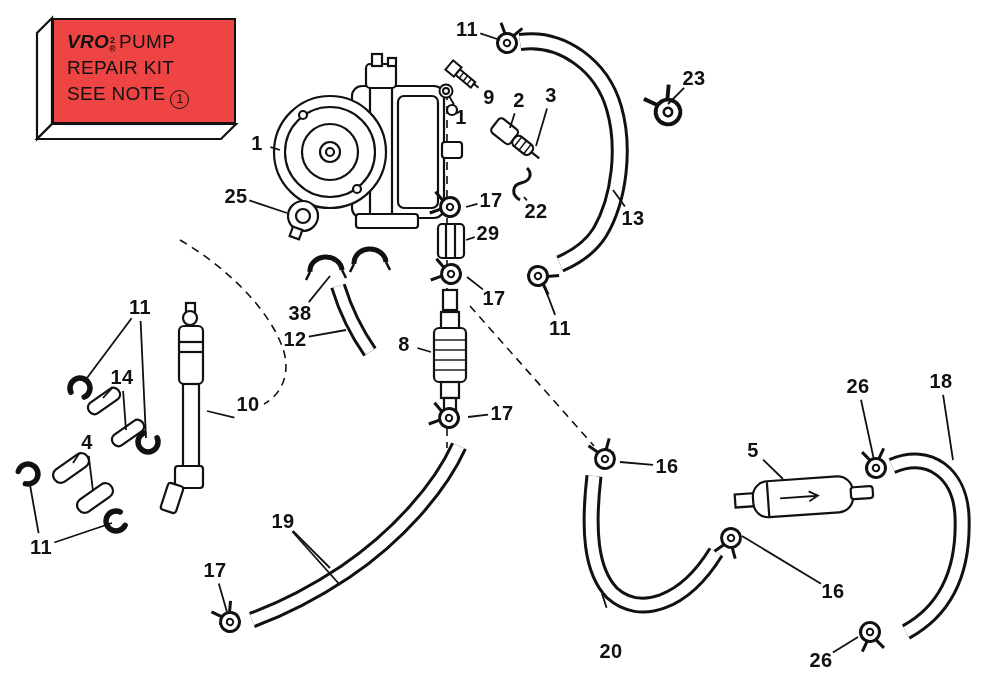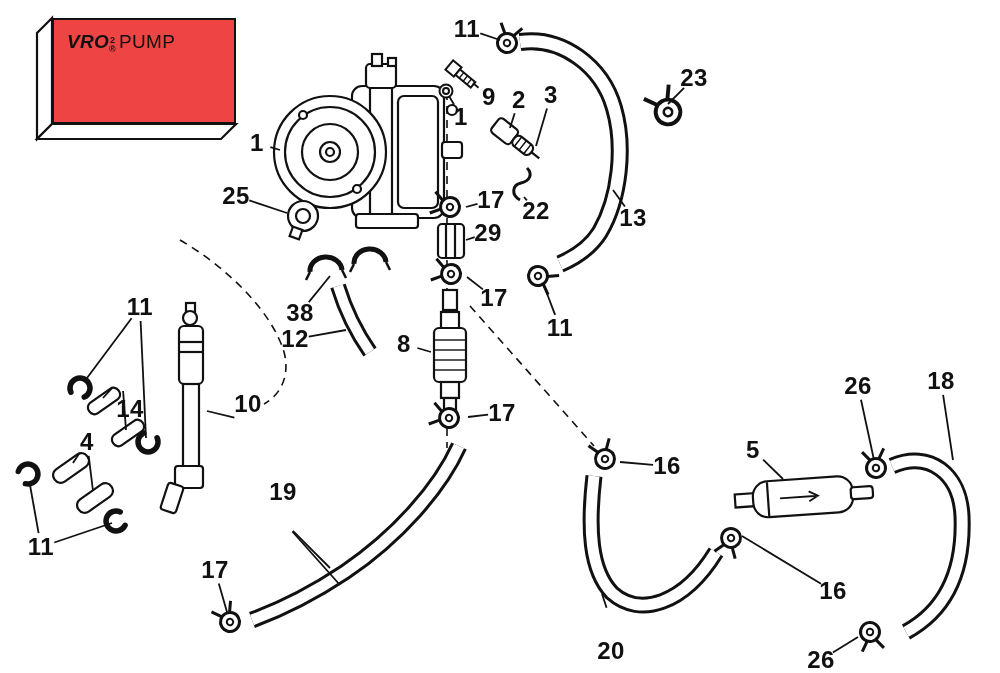--- a/index.html
+++ b/index.html
@@ -6,21 +6,21 @@
   .stage{
     position:relative;width:1000px;height:673px;background:#ffffff;
     font-family:"Liberation Sans",sans-serif;color:#111;overflow:hidden;
   }
   .layer{position:absolute;left:0;top:0;}
   #leader-svg{pointer-events:none;}
   #leader-svg line{stroke:#111;stroke-width:1.8;}
   #callout-layer{position:absolute;left:0;top:0;width:100%;height:100%;pointer-events:none;}
   .callout{
     position:absolute;transform:translate(-50%,-50%);
-    font-weight:700;font-size:24px;letter-spacing:.5px;color:#111;
+    font-weight:700;font-size:20px;letter-spacing:.5px;color:#111;
     white-space:nowrap;
   }
   .note-box{
     position:absolute;left:52px;top:18px;width:184px;height:106px;
     box-sizing:border-box;border:2.5px solid #111;background:#ef4444;
     padding:9px 0 0 13px;font-size:19px;line-height:1.38;letter-spacing:.3px;
   }
   .nb-brand{font-weight:700;font-style:italic;}
   .nb-stack{
     display:inline-flex;flex-direction:column;align-items:center;
@@ -253,38 +253,42 @@
       <div class="callout" style="left: 491px; top: 200px;">17</div>
       <div class="callout" style="left: 536px; top: 211px;">22</div>
       <div class="callout" style="left: 633px; top: 218px;">13</div>
       <div class="callout" style="left: 488px; top: 233px;">29</div>
       <div class="callout" style="left: 494px; top: 298px;">17</div>
       <div class="callout" style="left: 560px; top: 328px;">11</div>
       <div class="callout" style="left: 300px; top: 313px;">38</div>
       <div class="callout" style="left: 295px; top: 339px;">12</div>
       <div class="callout" style="left: 140px; top: 307px;">11</div>
       <div class="callout" style="left: 404px; top: 344px;">8</div>
-      <div class="callout" style="left: 130px; top: 377px; margin-top: 32px;">14</div>
+      <div class="callout" style="left: 122px; top: 377px;">14</div>
       <div class="callout" style="left: 248px; top: 404px;">10</div>
       <div class="callout" style="left: 502px; top: 413px;">17</div>
       <div class="callout" style="left: 858px; top: 386px;">26</div>
       <div class="callout" style="left: 941px; top: 381px;">18</div>
       <div class="callout" style="left: 87px; top: 442px;">4</div>
       <div class="callout" style="left: 753px; top: 450px;">5</div>
       <div class="callout" style="left: 667px; top: 466px;">16</div>
       <div class="callout" style="left: 41px; top: 547px;">11</div>
-      <div class="callout" style="left: 283px; top: 492px;">19</div>
+      <div class="callout" style="left: 283px; top: 521px;">19</div>
       <div class="callout" style="left: 833px; top: 591px;">16</div>
       <div class="callout" style="left: 611px; top: 651px;">20</div>
       <div class="callout" style="left: 215px; top: 570px;">17</div>
       <div class="callout" style="left: 821px; top: 660px;">26</div>
     </div>
 
   <div class="note-box">
     <div>
       <span class="nb-brand">VRO</span><span class="nb-stack">
           <span>2</span>
           <span>®</span>
         </span><span>PUMP</span>
     </div>
+    <div>REPAIR KIT</div>
+    <div>
+      <span>SEE NOTE</span><span class="nb-circle">1</span>
+    </div>
   </div>
 
 </div>
 
 </body></html>

